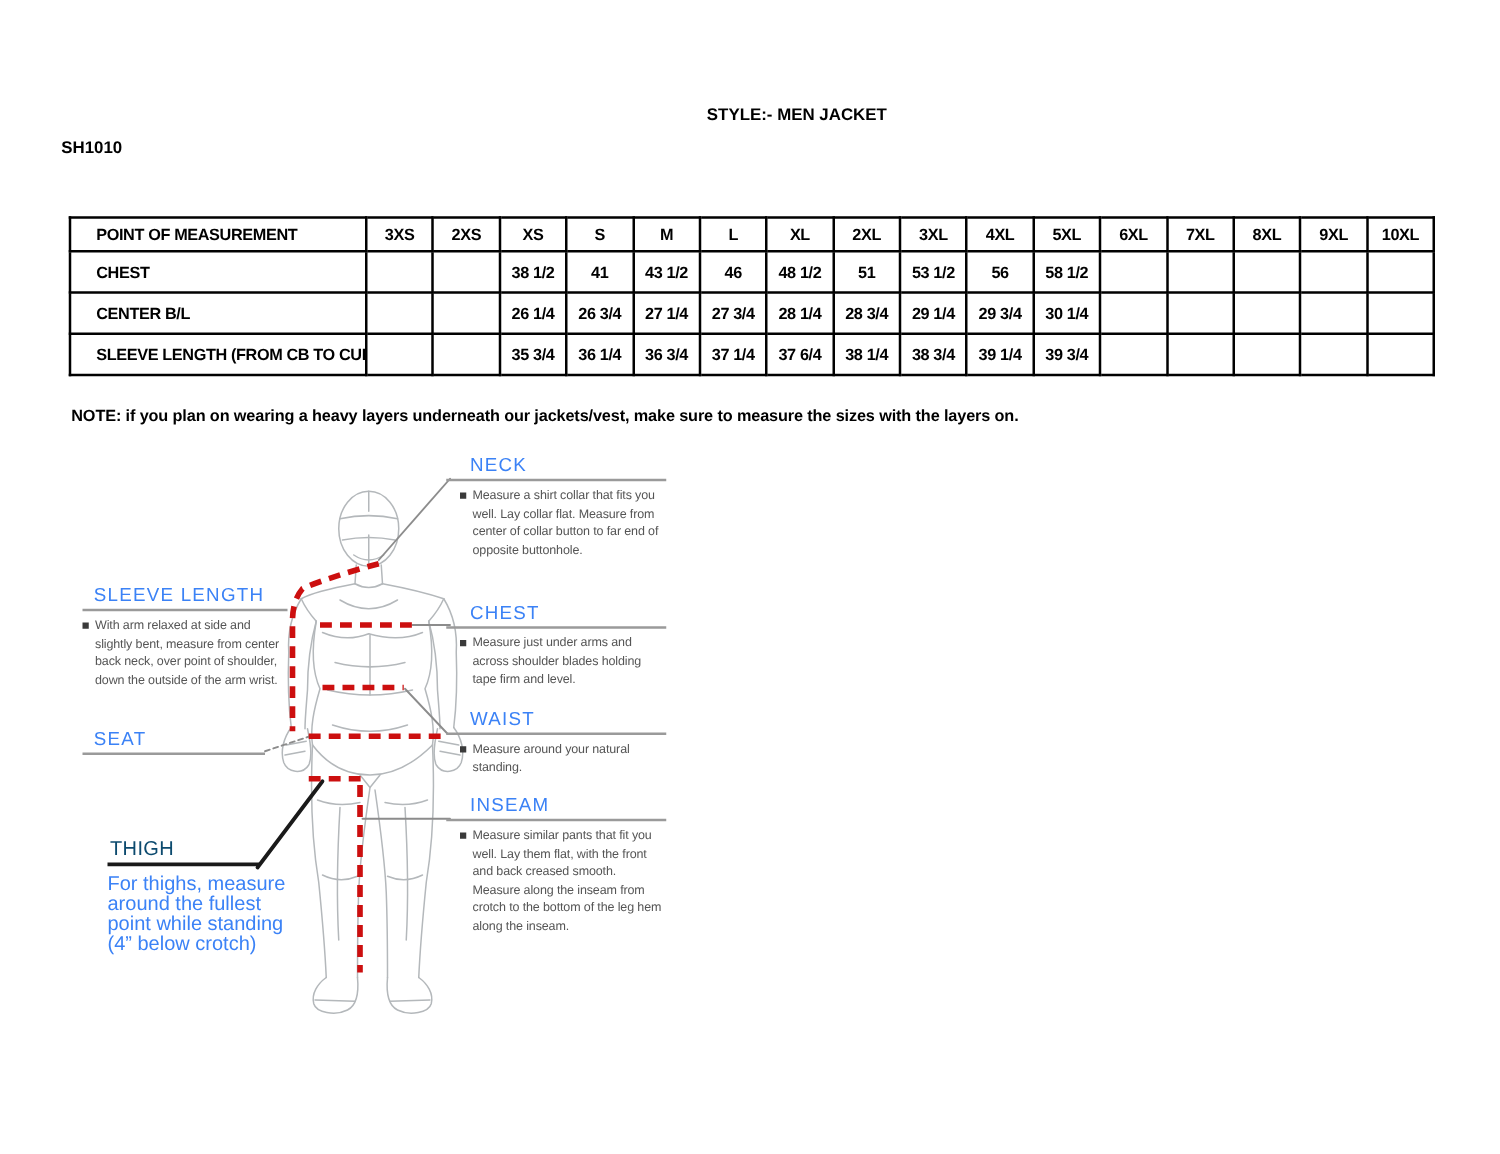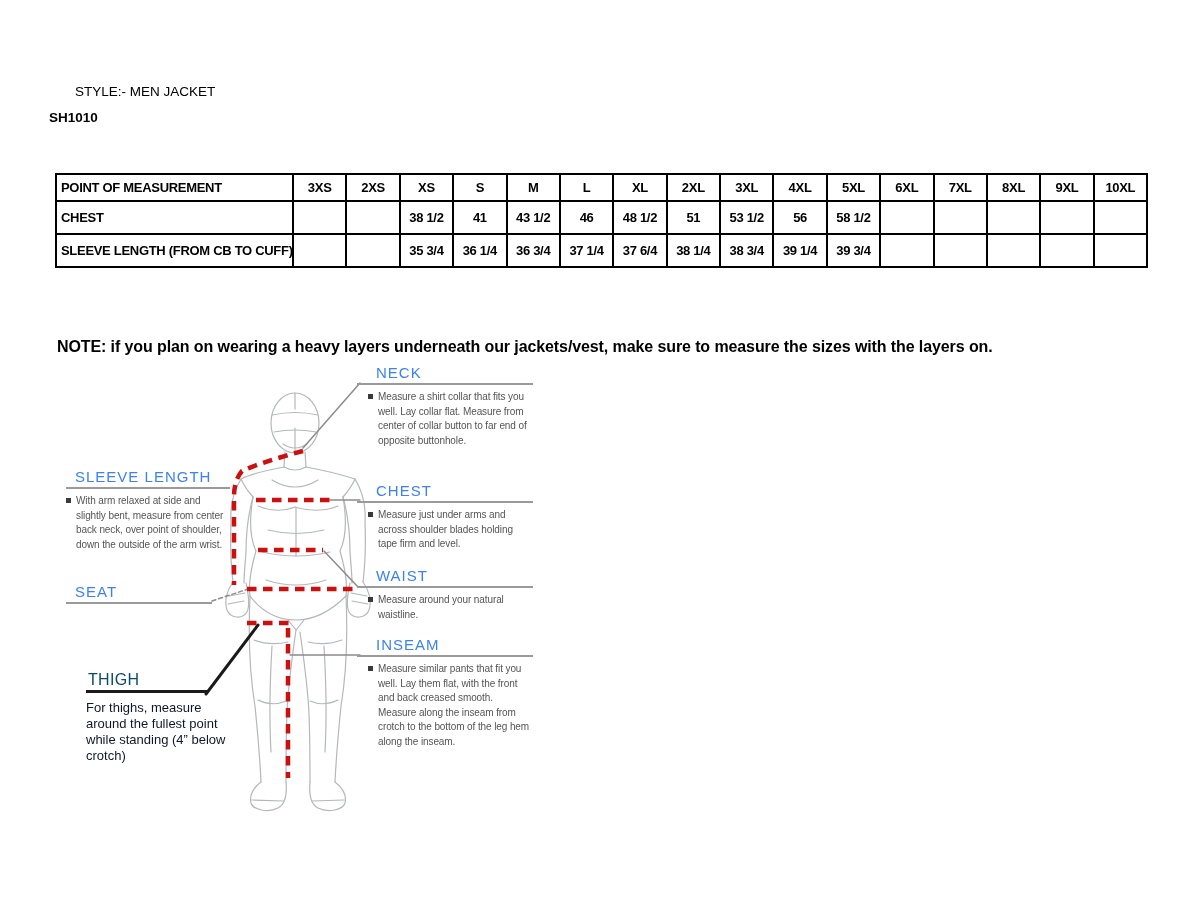--- a/index.html
+++ b/index.html
@@ -2,32 +2,32 @@
 <html><head>
 <meta charset="utf-8">
 <style>
   * { margin:0; padding:0; box-sizing:border-box; }
   html,body { width:1200px; height:923px; }
   body {
     position:relative; background:#fff; color:#000;
     font-family:"Liberation Sans", sans-serif; overflow:hidden;
   }
   .abs { position:absolute; }
-  .doc-title { top:84px; left:75px; right:0; text-align:left; font-weight:normal; font-size:13.5px; }
+  .doc-title { top:84px; left:75px; right:0; text-align:center; font-weight:bold; font-size:13.5px; }
   .style-code { top:110px; left:49px; font-weight:bold; font-size:13.5px; }
-  .note { top:325px; left:57px; font-weight:bold; font-size:16px; letter-spacing:-0.1px;margin-top:13px; }
+  .note { top:325px; left:57px; font-weight:bold; font-size:13px; letter-spacing:-0.1px; }
 
   table.size { position:absolute; top:173px; left:55px; width:1093px; border-collapse:collapse; table-layout:fixed; }
   table.size th, table.size td {
     border:2px solid #000; font-size:13px; font-weight:bold; text-align:center;
     padding:0 1px; letter-spacing:-0.3px; white-space:nowrap; overflow:hidden;
   }
   table.size th { height:27px; }
   table.size td { height:33px; }
-  table.size .rowlabel { text-align:left; padding-left:4px; }
+  table.size .rowlabel { text-align:left; padding-left:20px; }
   col.poml { width:237px; }
 
   svg.diagram { position:absolute; left:0; top:0; }
 
   .sec { position:absolute; }
   .sec-title { font-size:15px; color:#3b82f6; letter-spacing:1px; line-height:16px; padding-bottom:2px; border-bottom:2px solid #9a9a9a; }
   .sec-body { display:flex; gap:5px; margin-top:5px; }
   .bullet { width:5px; height:5px; background:#3a3a3a; margin-top:4px; flex:none; }
   .sec-text { font-size:10px; line-height:14.5px; color:#555; letter-spacing:-0.1px; }
 
@@ -40,21 +40,21 @@
   .sec-inseam { top:637px; }
 
   .sec-left { left:66px; }
   .sec-left .sec-title { padding-left:9px; }
   .sec-sleeve { top:469px; width:164px; }
   .sec-seat   { top:584px; width:146px; }
 
   .sec-thigh { top:672px; left:86px; width:122px; }
   .sec-thigh .sec-title { border-bottom:3px solid #1a1a1a; color:#0c4a6e; font-size:16px; letter-spacing:0.3px; padding-left:2px; }
   .sec-thigh .sec-body { margin-top:7px; width:152px; }
-  .sec-thigh .sec-text { font-size:13px; line-height:16px; color:#0f172a; letter-spacing:0; }
+  .sec-thigh .sec-text { font-size:16px; line-height:16px; color:#3b82f6; letter-spacing:0; }
 </style>
 </head>
 <body>
 
 <div class="abs doc-title">STYLE:- MEN JACKET</div>
 <div class="abs style-code">SH1010</div>
 
 <table class="size">
   <colgroup>
     <col class="poml">
@@ -108,20 +108,39 @@
     <td>53 1/2</td>
     <td>56</td>
     <td>58 1/2</td>
     <td></td>
     <td></td>
     <td></td>
     <td></td>
     <td></td>
   </tr>
   <tr>
+    <td class="rowlabel">CENTER B/L</td>
+    <td></td>
+    <td></td>
+    <td>26 1/4</td>
+    <td>26 3/4</td>
+    <td>27 1/4</td>
+    <td>27 3/4</td>
+    <td>28 1/4</td>
+    <td>28 3/4</td>
+    <td>29 1/4</td>
+    <td>29 3/4</td>
+    <td>30 1/4</td>
+    <td></td>
+    <td></td>
+    <td></td>
+    <td></td>
+    <td></td>
+  </tr>
+  <tr>
     <td class="rowlabel">SLEEVE LENGTH (FROM CB TO CUFF)</td>
     <td></td>
     <td></td>
     <td>35 3/4</td>
     <td>36 1/4</td>
     <td>36 3/4</td>
     <td>37 1/4</td>
     <td>37 6/4</td>
     <td>38 1/4</td>
     <td>38 3/4</td>
@@ -231,21 +250,21 @@
   <div class="sec-title">CHEST</div>
   <div class="sec-body">
     <span class="bullet"></span>
     <span class="sec-text">Measure just under arms and across shoulder blades holding tape firm and level.</span>
   </div>
 </div>
 <div class="sec sec-right sec-waist">
   <div class="sec-title">WAIST</div>
   <div class="sec-body">
     <span class="bullet"></span>
-    <span class="sec-text">Measure around your natural waistline.</span>
+    <span class="sec-text">Measure around your natural standing.</span>
   </div>
 </div>
 <div class="sec sec-right sec-inseam">
   <div class="sec-title">INSEAM</div>
   <div class="sec-body">
     <span class="bullet"></span>
     <span class="sec-text">Measure similar pants that fit you well. Lay them flat, with the front and back creased smooth. Measure along the inseam from crotch to the bottom of the leg hem along the inseam.</span>
   </div>
 </div>
 

